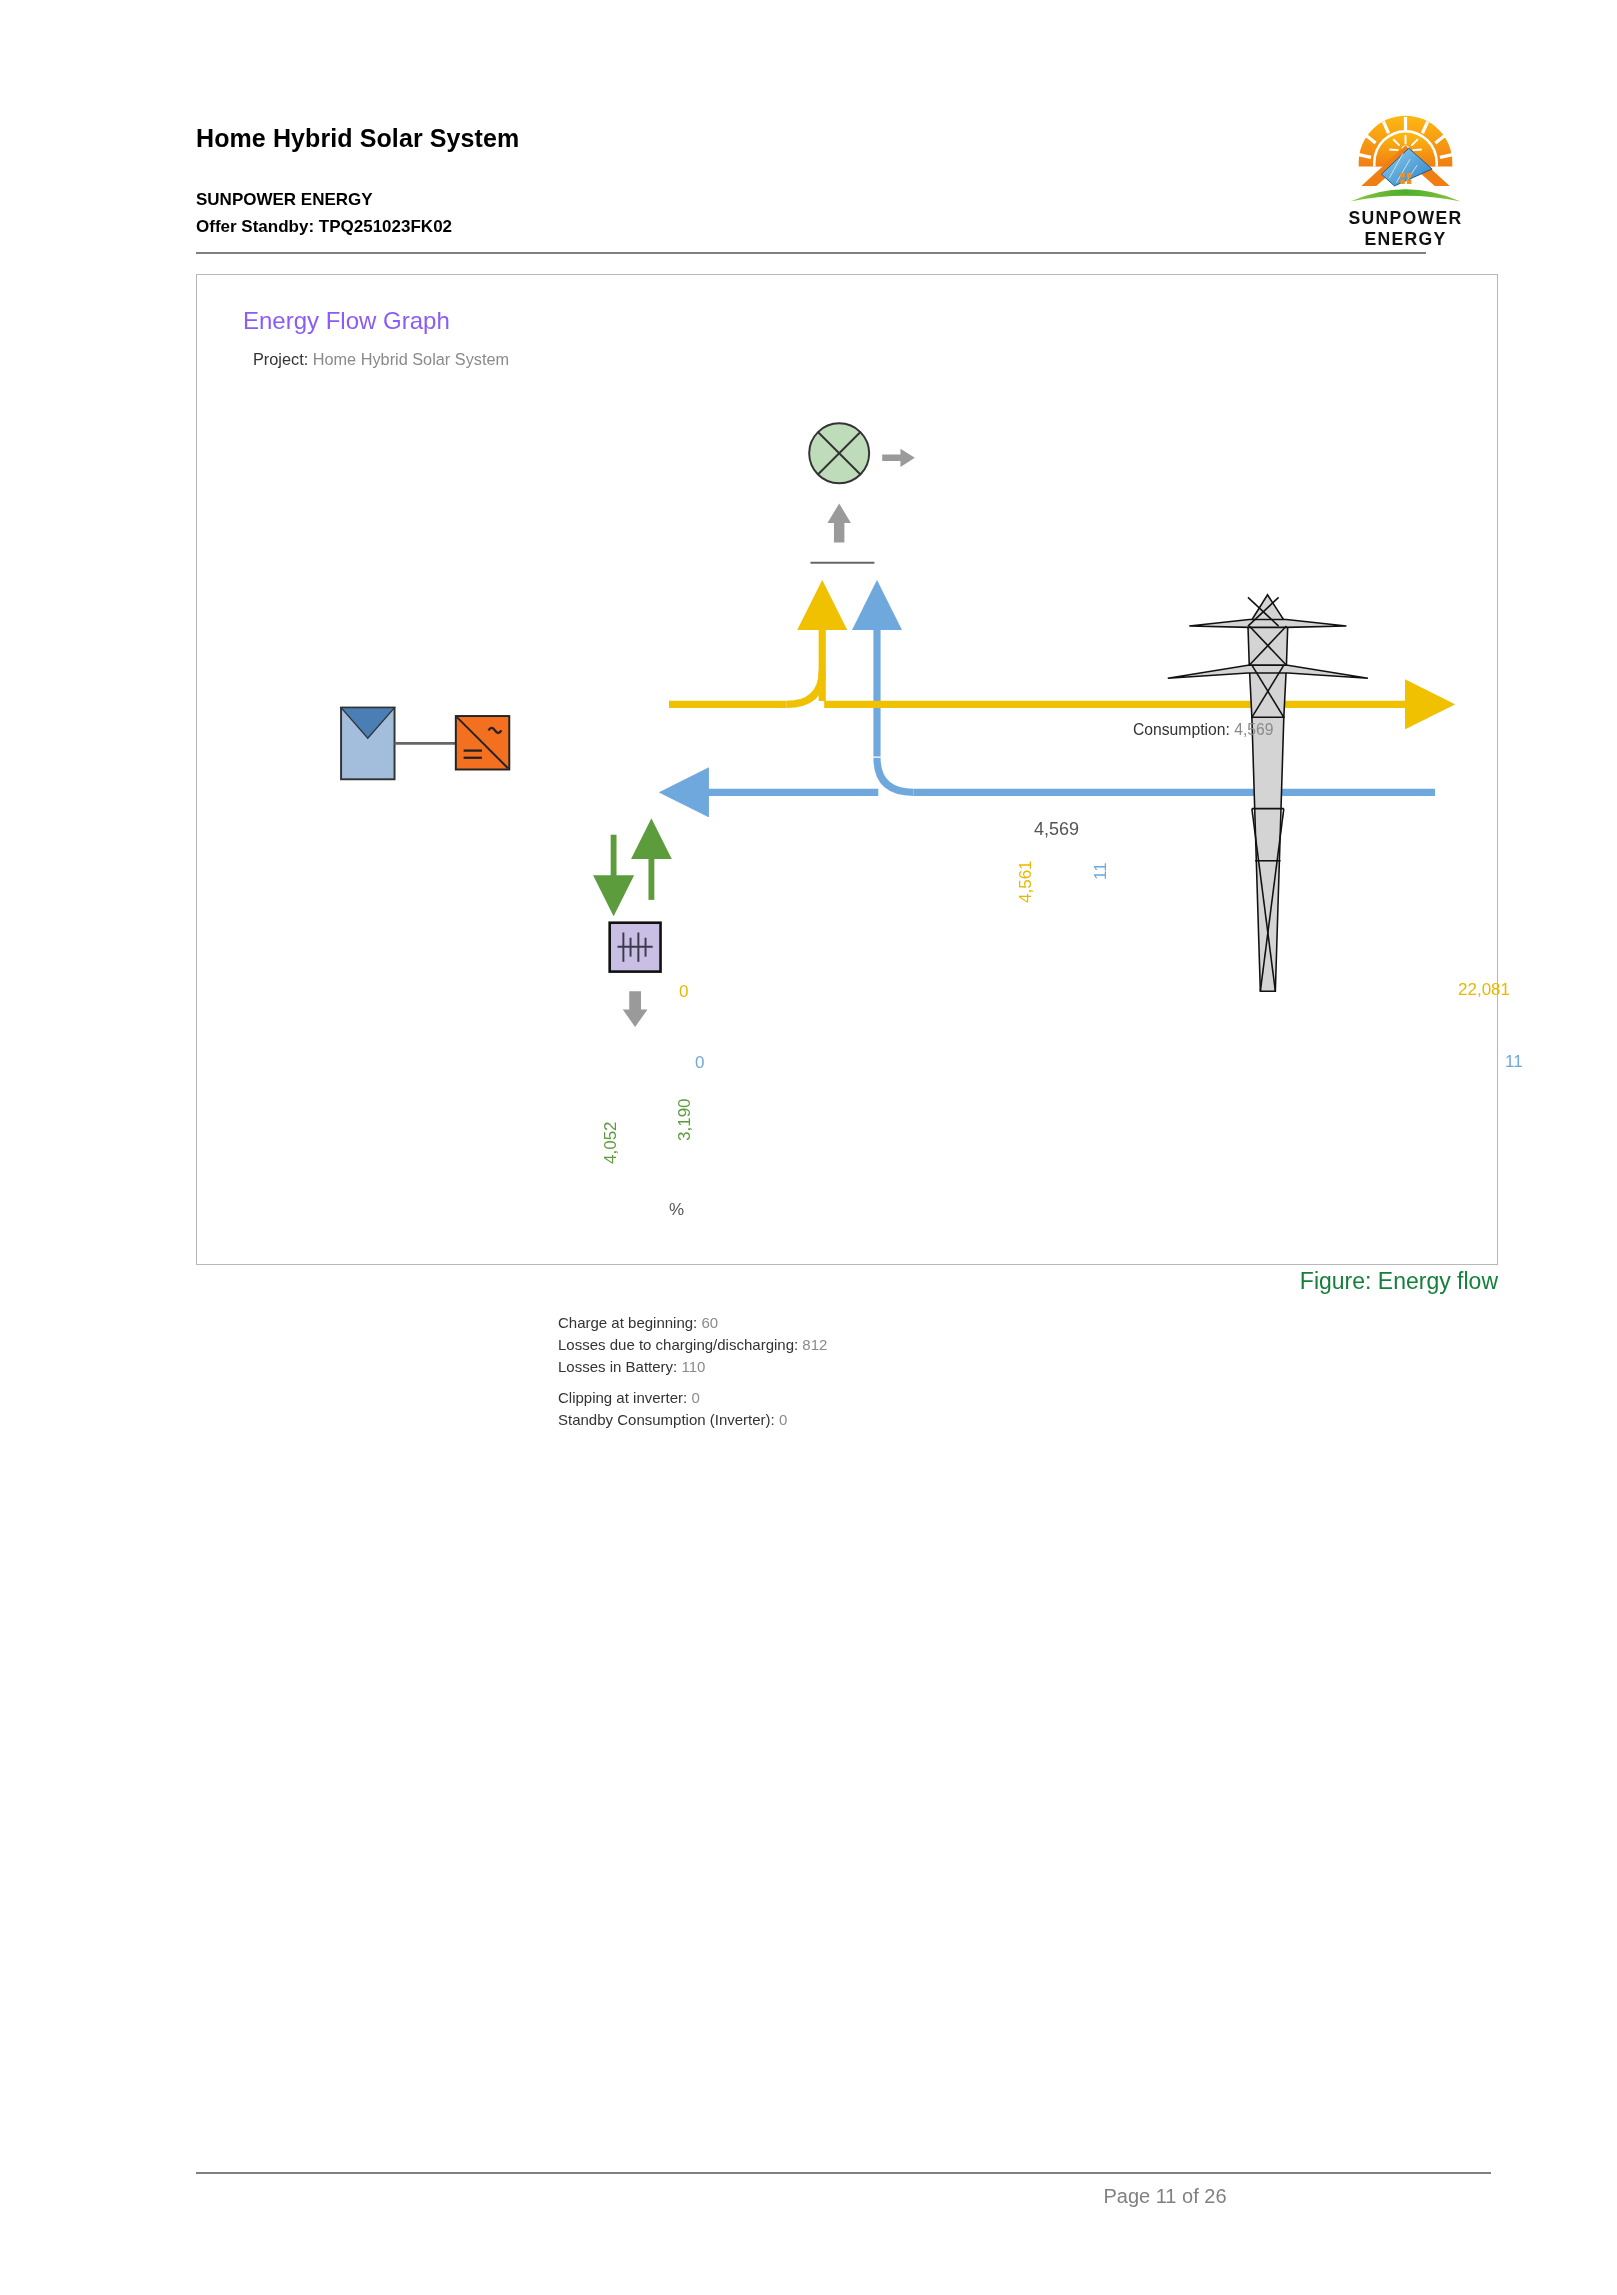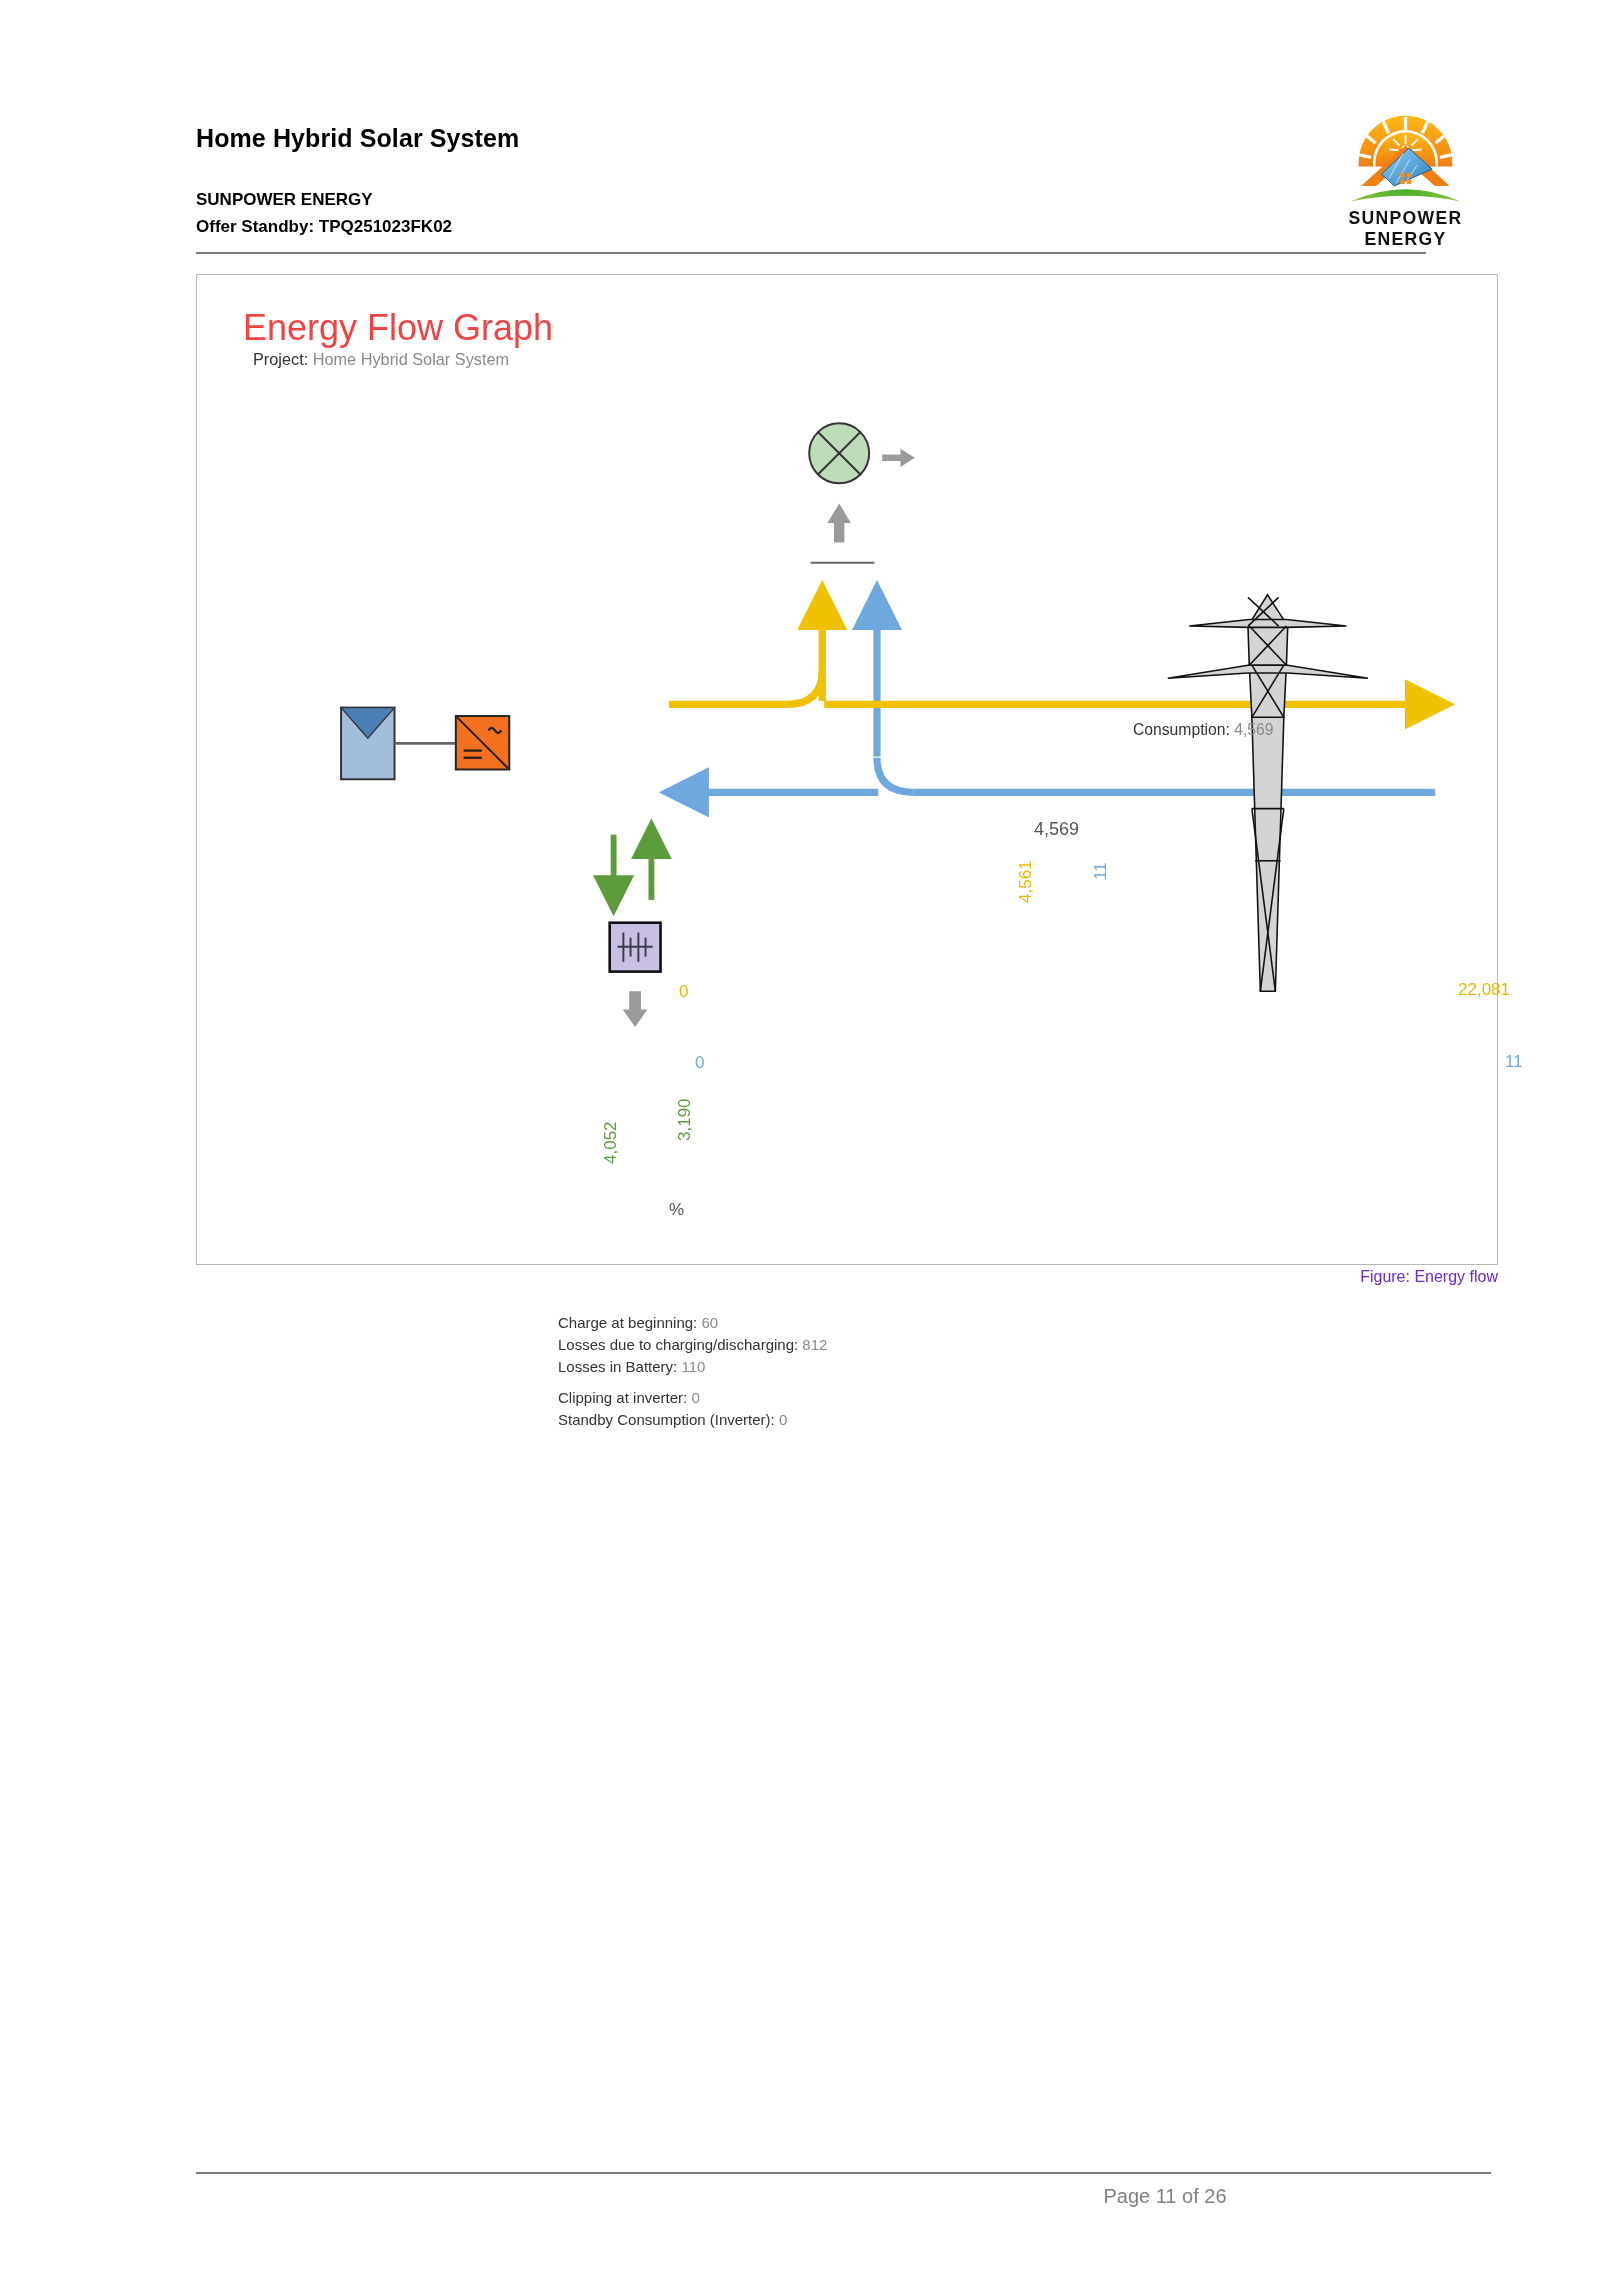--- a/index.html
+++ b/index.html
@@ -17,23 +17,23 @@
   
   .logo{position:absolute;left:1311px;top:104px;width:189px;height:137px;}
   .logo svg{display:block;}
   .logo-word{position:absolute;left:0;top:104px;width:189px;text-align:center;
              font-size:17.6px;font-weight:bold;letter-spacing:1.3px;color:#111;}
 
   
   .figbox{position:absolute;left:196px;top:274px;width:1302px;height:991px;
           border:1.3px solid #b8b8b8;box-sizing:border-box;background:#fff;}
   .fig-caption{position:absolute;left:848px;top:1268px;width:650px;text-align:right;
-               font-size:16px;color:#6d28d9;}
-
-  .chart-title{position:absolute;left:243px;top:307px;font-size:36px;color:#ef4444;font-weight:normal;}
+               font-size:23px;color:#15803d;}
+
+  .chart-title{position:absolute;left:243px;top:307px;font-size:24px;color:#8b5cf6;font-weight:normal;}
   .chart-sub{position:absolute;left:253px;top:350px;font-size:16.3px;color:#333;}
   .chart-sub .val{color:#8a8a8a;}
 
   
   .diag{position:absolute;left:196px;top:274px;width:1302px;height:848px;}
   .diag svg{position:absolute;left:0;top:0;}
 
   .lbl{position:absolute;white-space:nowrap;font-family:"Liberation Sans",sans-serif;}
   .lbl-consumption{left:937px;top:447px;font-size:15.7px;color:#333;}
   .lbl-consumption .val{color:#8a8a8a;}

